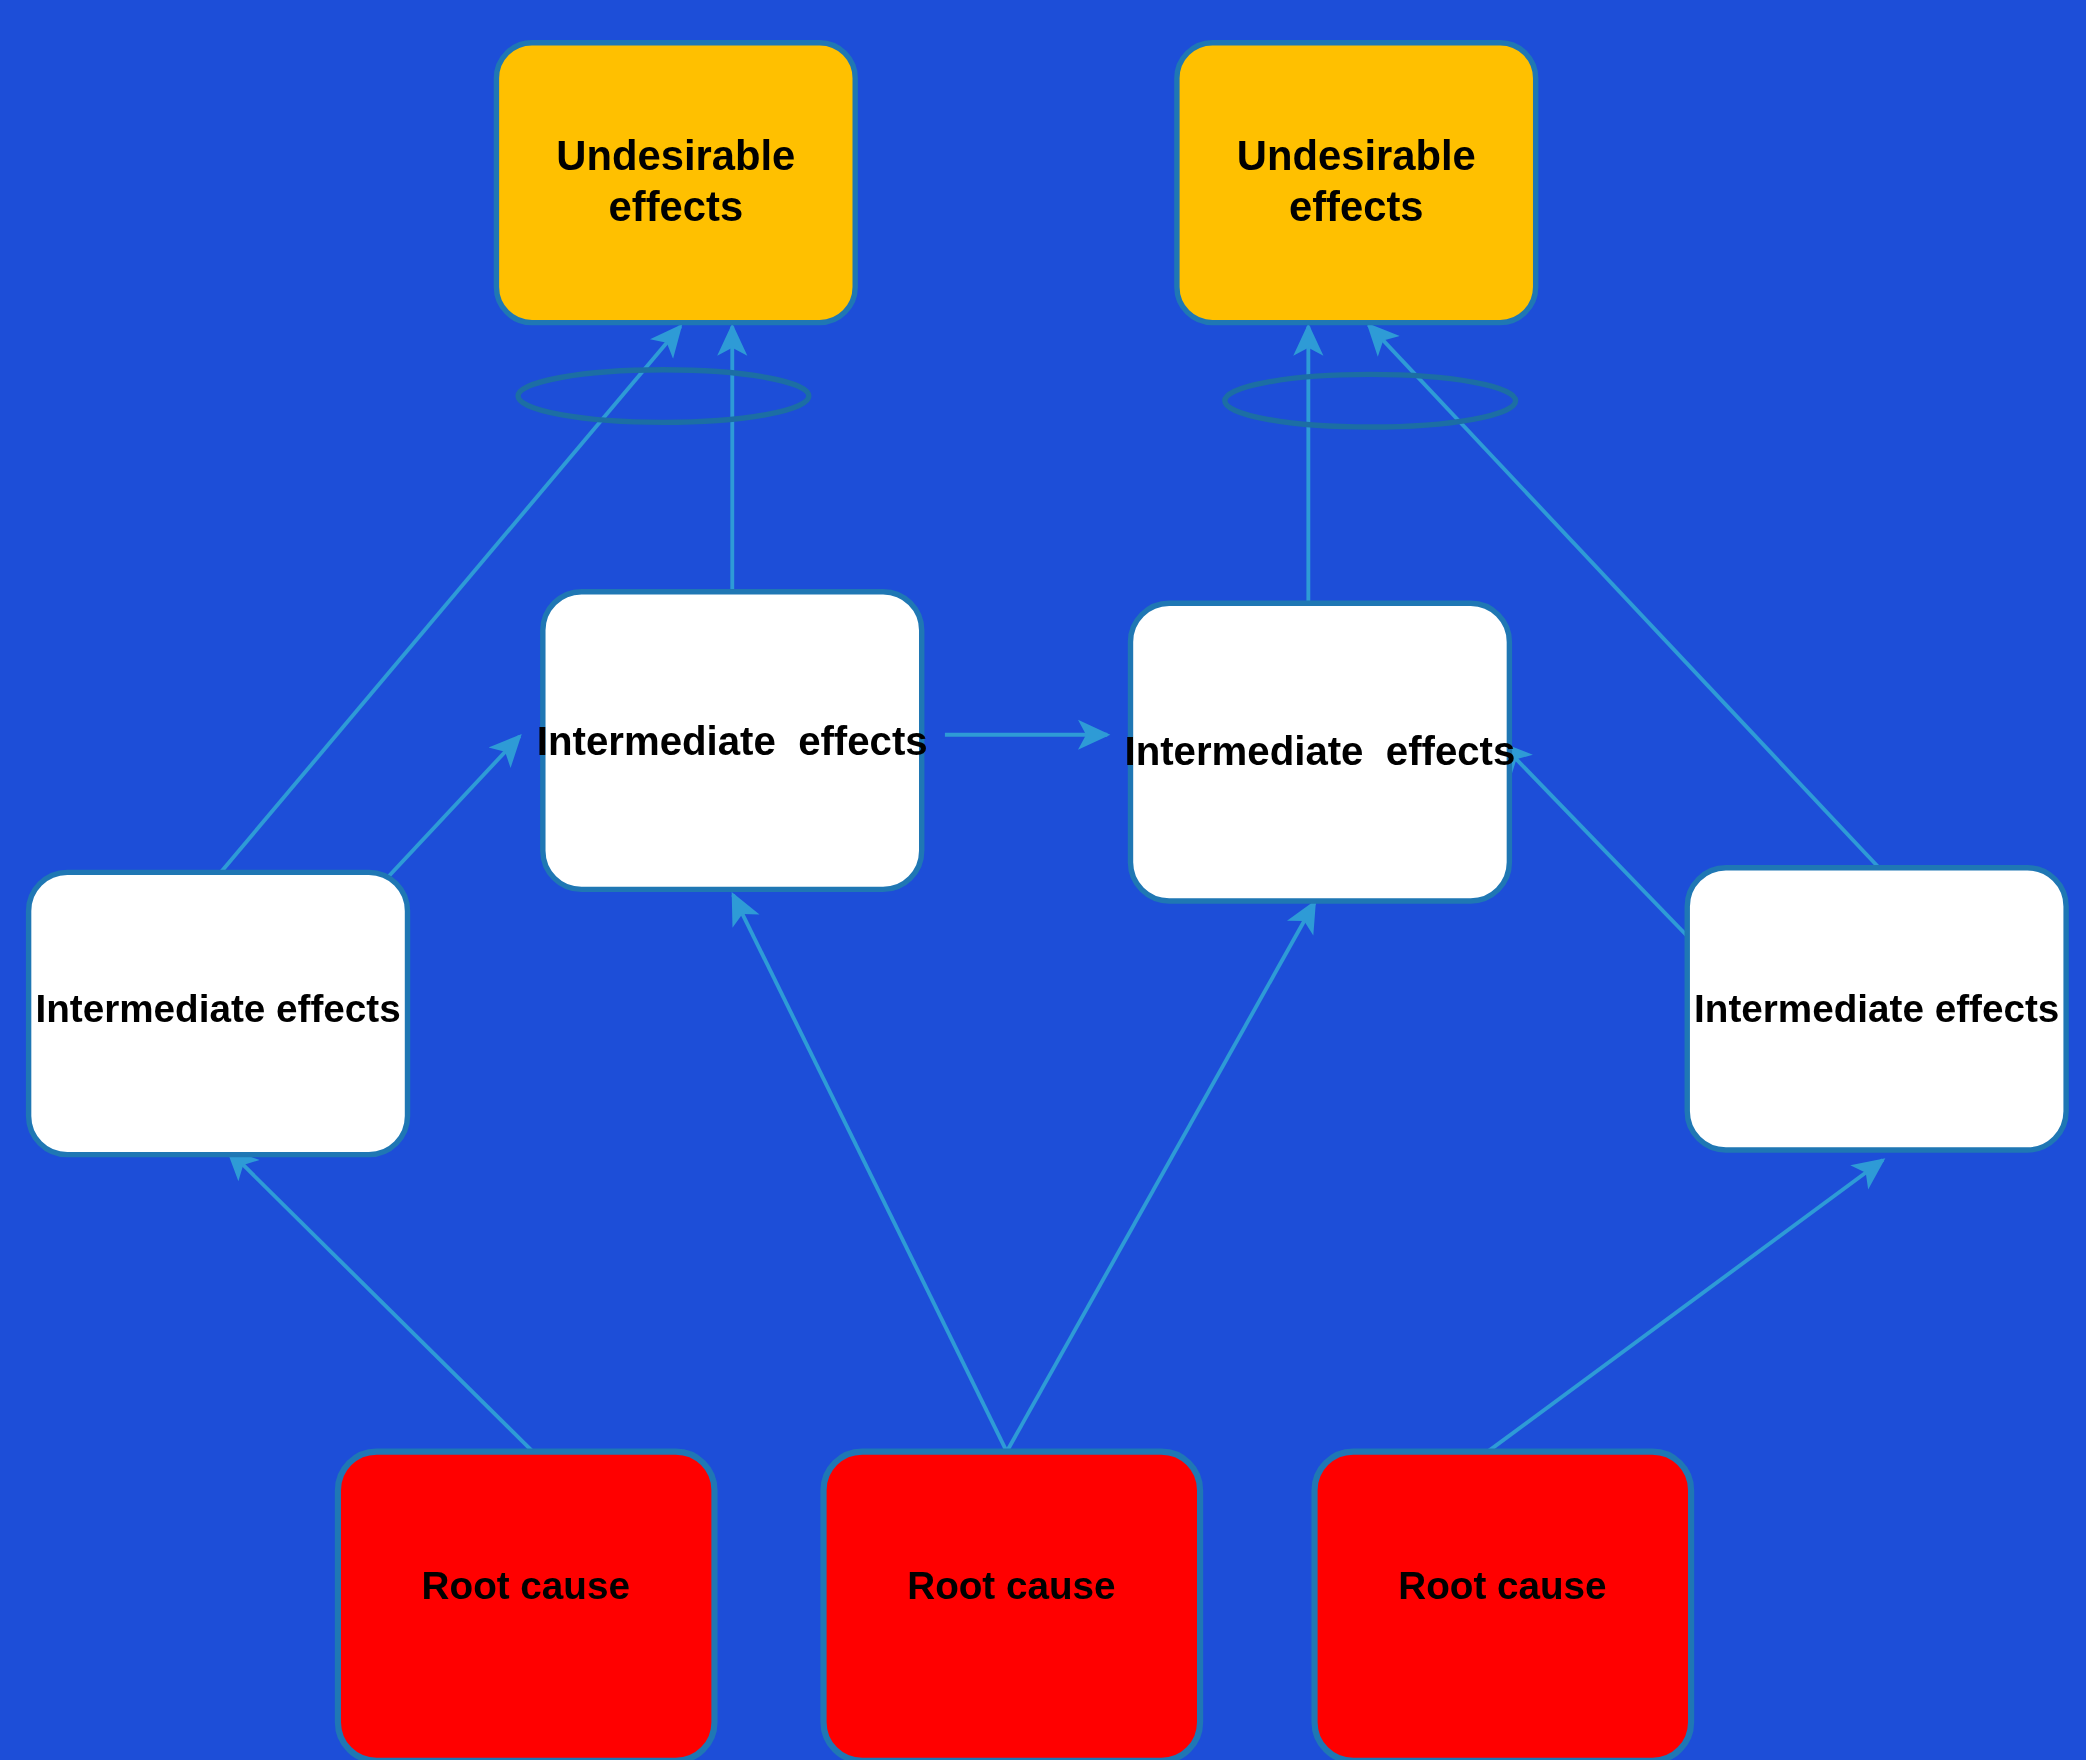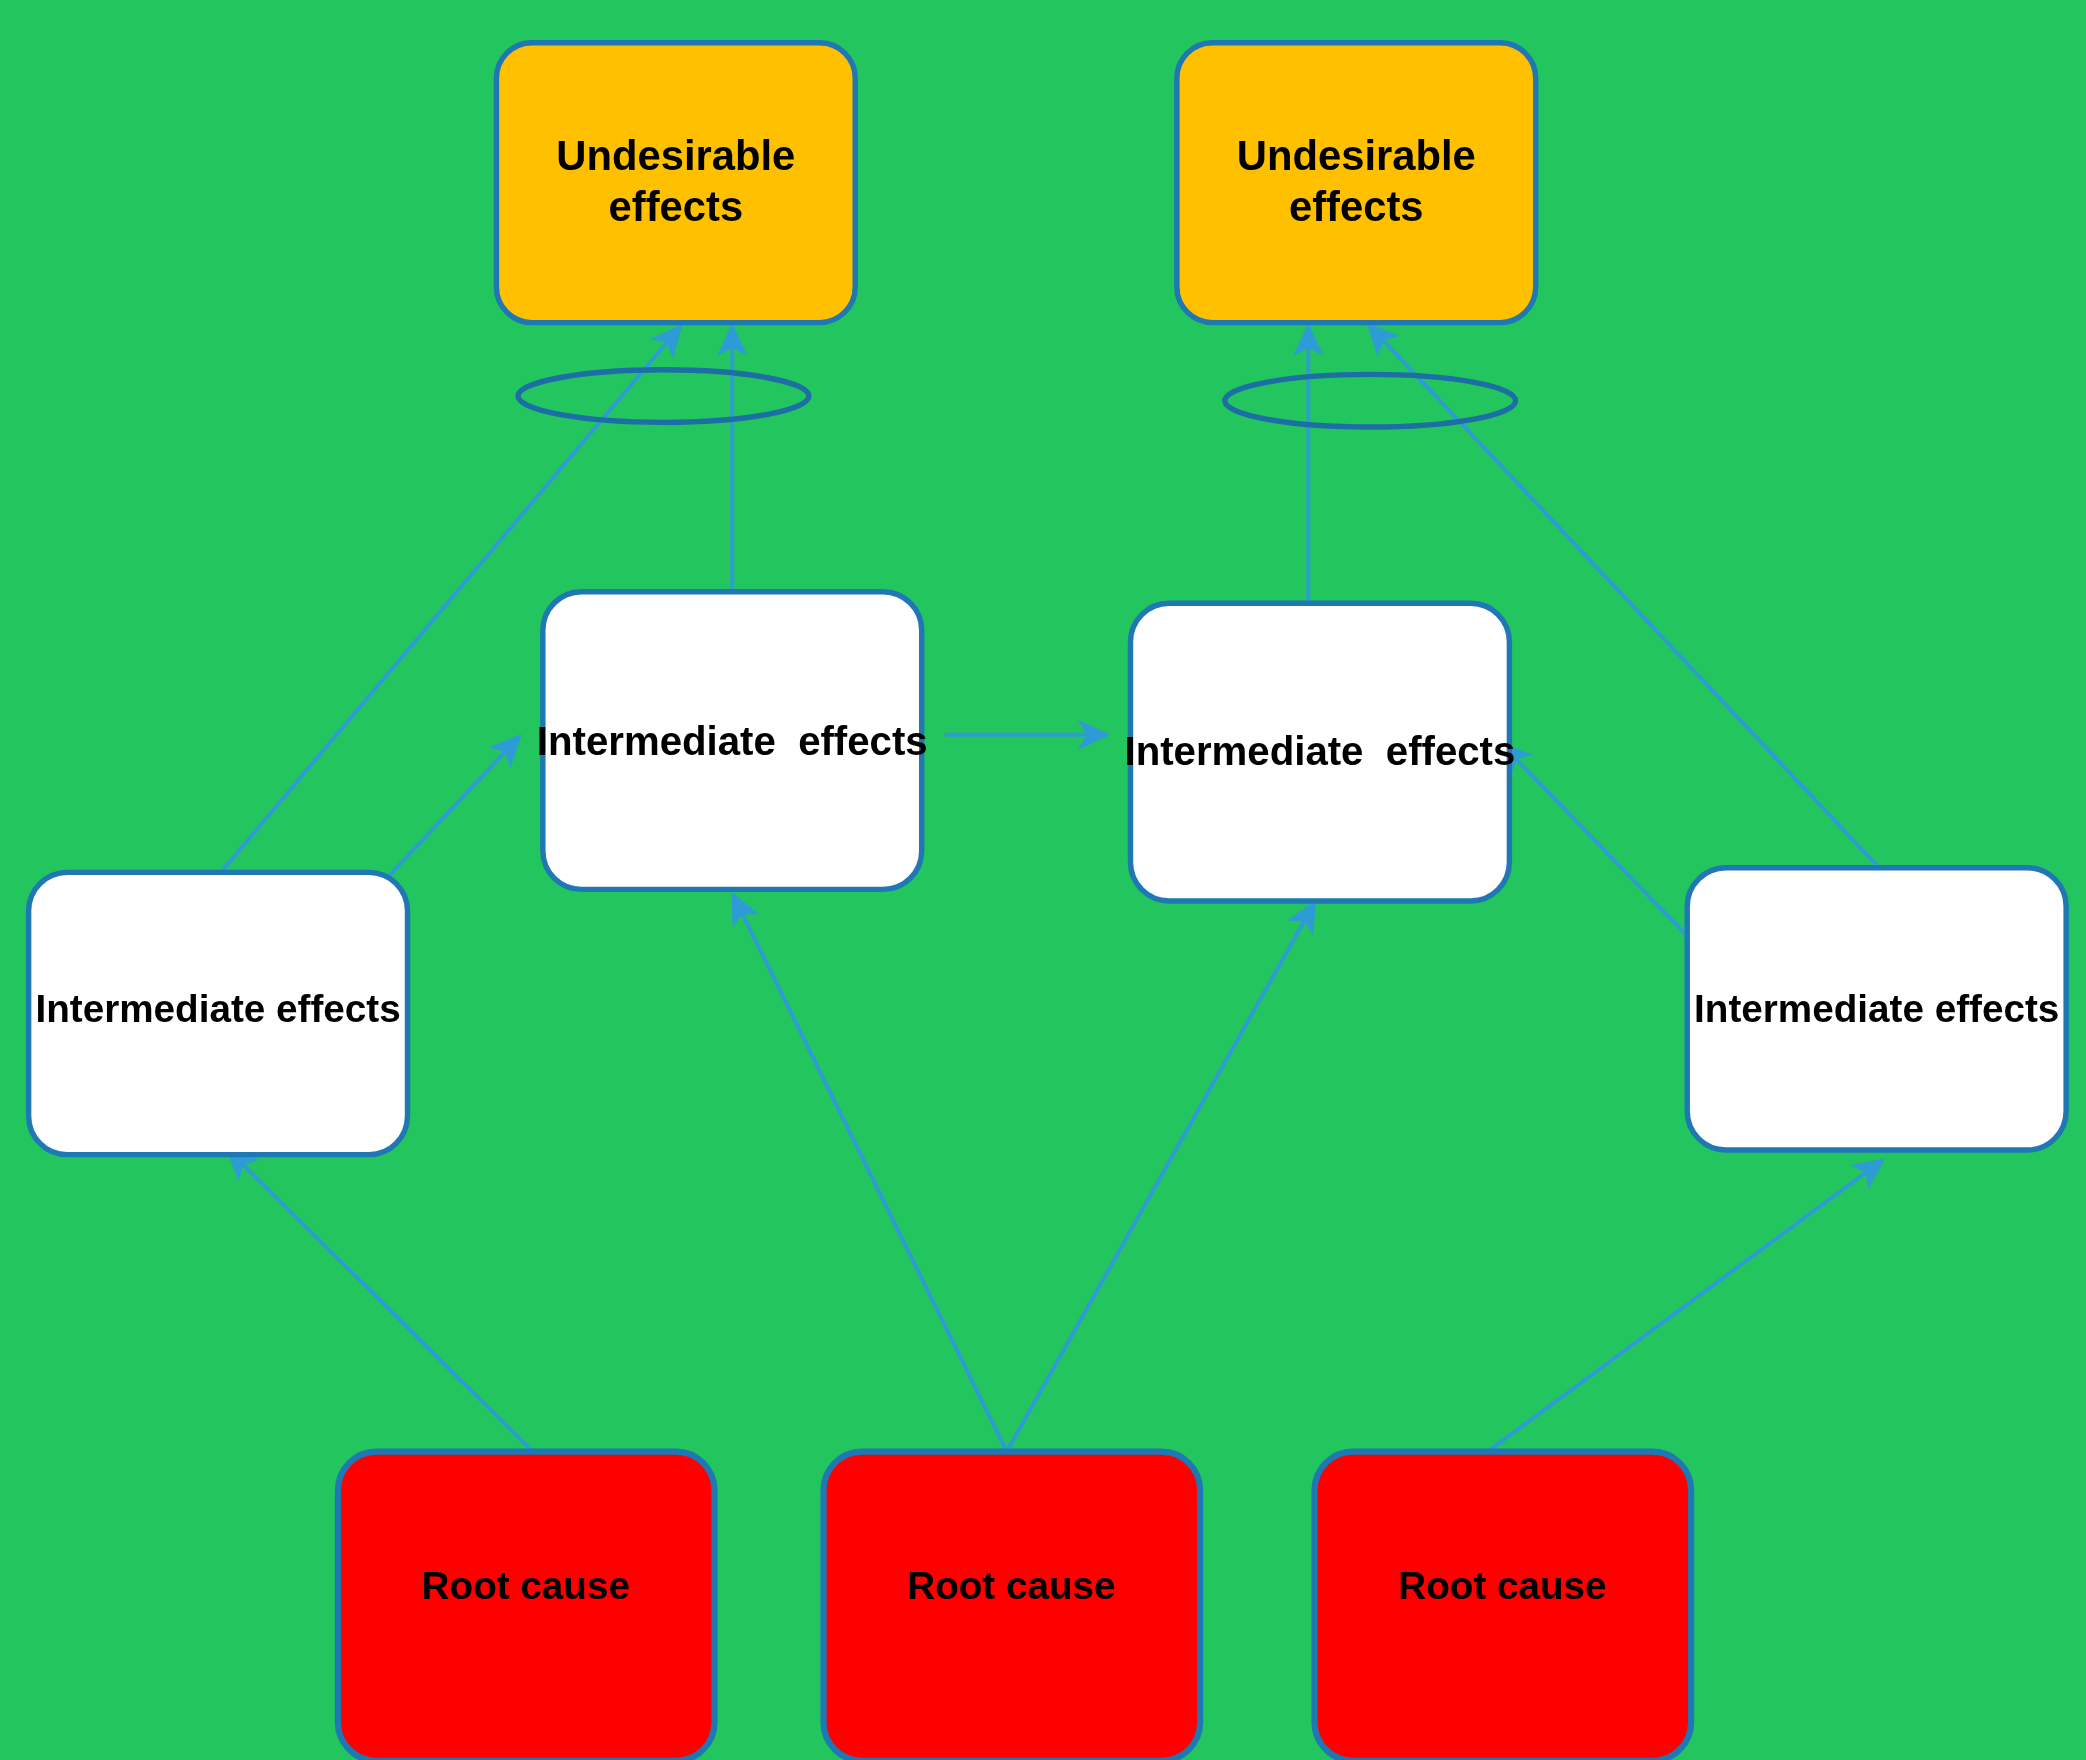--- a/index.html
+++ b/index.html
@@ -7,21 +7,21 @@
     padding: 0;
     background: #ffffff;
   }
   body {
     font-family: "Liberation Sans", sans-serif;
   }
   #canvas {
     position: relative;
     width: 2087px;
     height: 1761px;
-    background: #22c55e;
+    background: #1d4ed8;
     overflow: hidden;
   }
   #diagram-svg {
     position: absolute;
     top: 0;
     left: 0;
     width: 2087px;
     height: 1761px;
   }
   .node-label {

